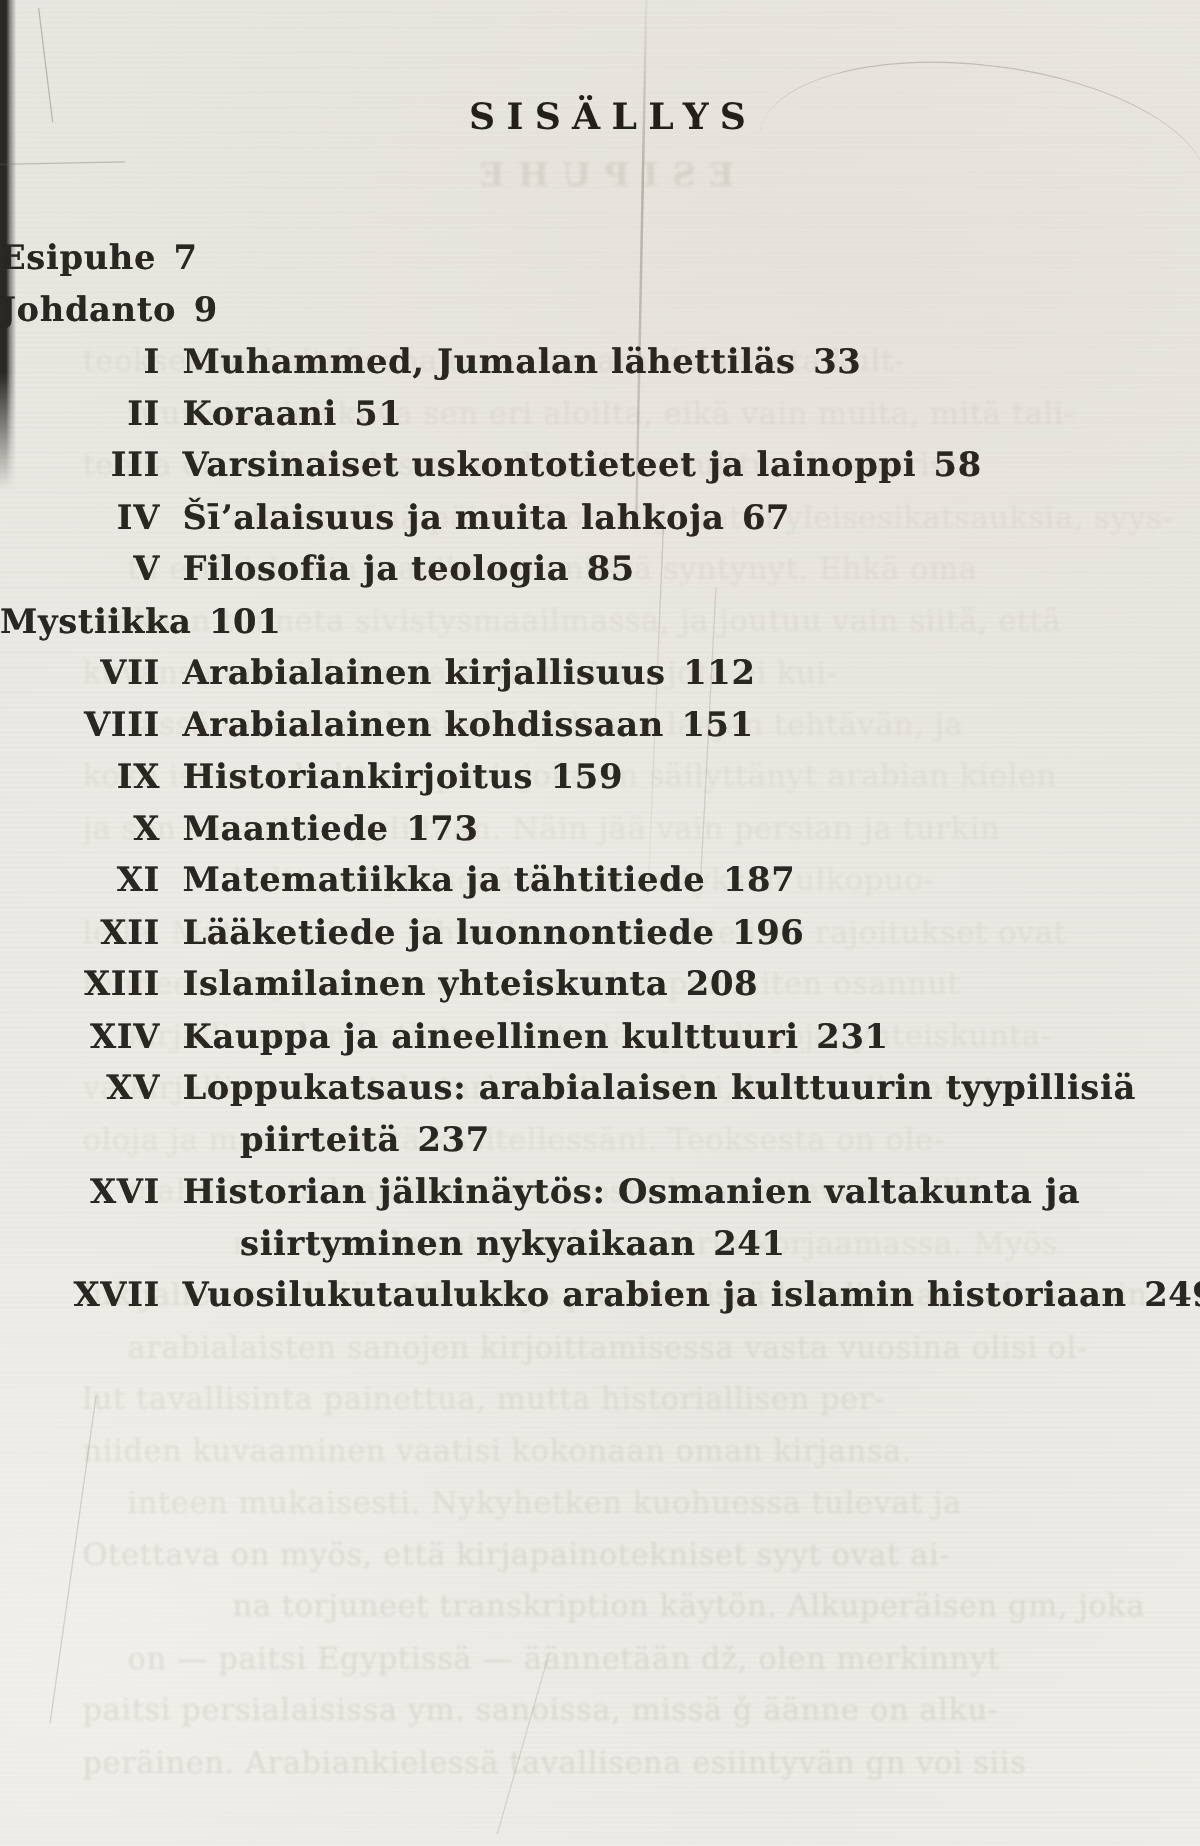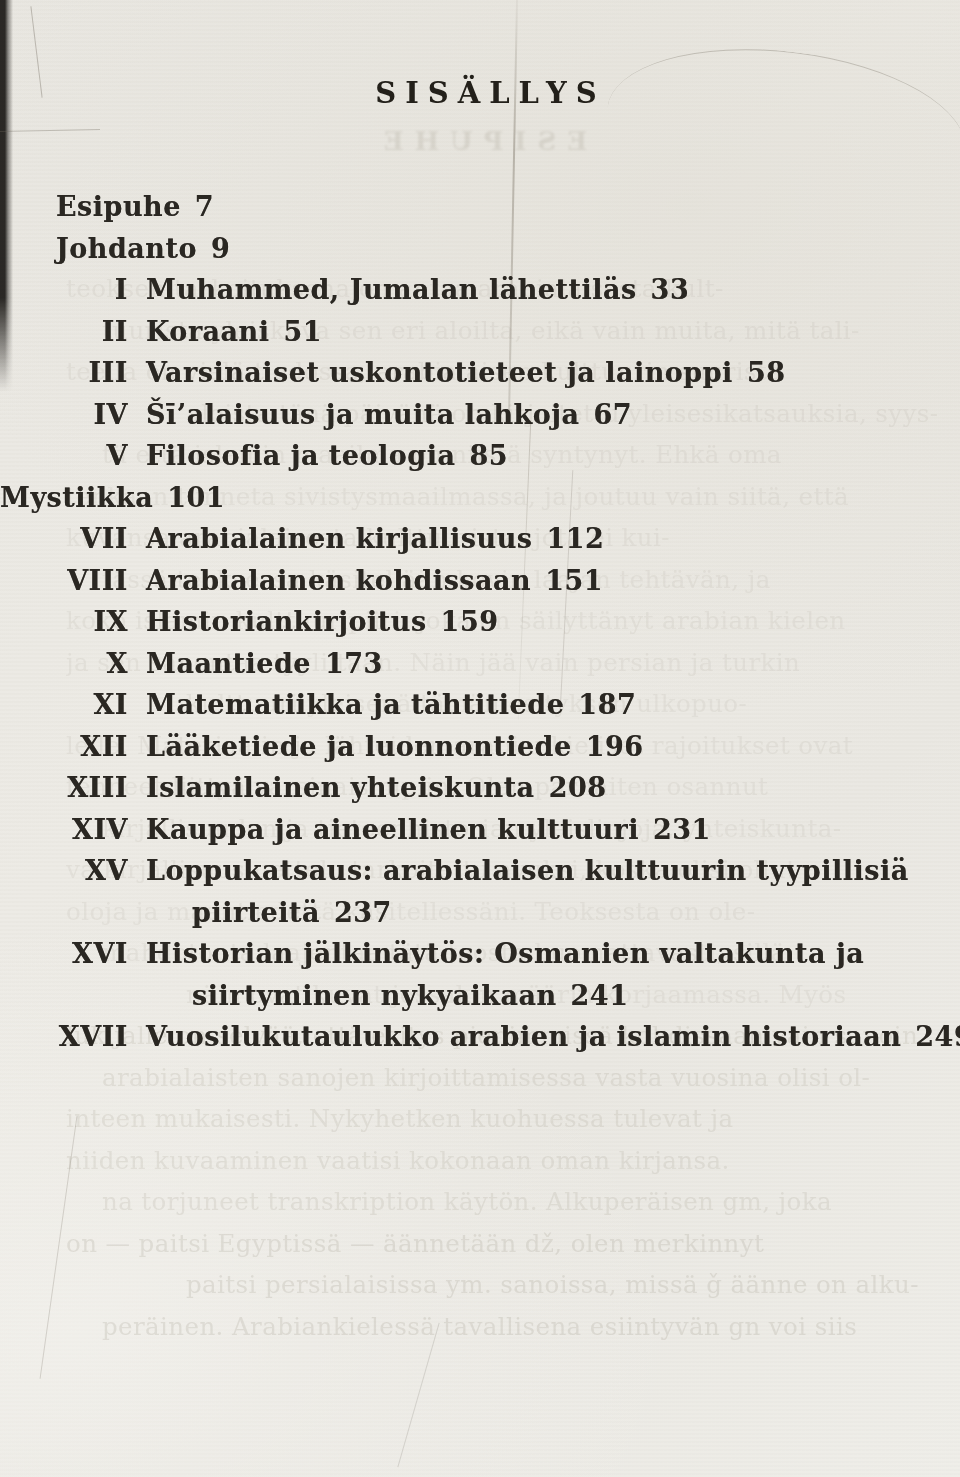--- a/index.html
+++ b/index.html
@@ -78,21 +78,21 @@
   .toc{
     position:absolute;top:186px;left:0;width:960px;
     font-size:27px;font-weight:700;letter-spacing:.5px;
     color:#2a2722;
     text-shadow:0 0 .4px rgba(42,39,34,.55);
   }
   .toc .row{display:flex;line-height:41.5px;white-space:nowrap;}
   .toc .num{flex:none;width:128px;text-align:right;padding-right:18px;}
   .toc .txt{flex:none;}
   .toc .txt.cont{margin-left:46px;}
-  .toc .front{padding-left:56px;line-height:41.5px;white-space:nowrap;}
+  .toc .front{line-height:41.5px;white-space:nowrap;}
   .pg{margin-left:14px;}
 </style>
 </head>
 <body>
 
 <div class="page">
 
   <div class="ghost-heading">ESIPUHE</div>
   <div class="ghost">
       <p>teoksen tarkoituksena on antaa arabialaisesta kult-</p>
@@ -108,22 +108,24 @@
       <p>kulttuuri yleisenä tämän esityksen ulkopuo-</p>
       <p>lelle. Materiaalin ja lähteiden arabiankieliset rajoitukset ovat</p>
       <p>tehneet liittyä varsinaisimpiin. Olen parhaiten osannut</p>
       <p>kirjallisuuden ja tieteenhistorian yleislinjoja, yhteiskunta-</p>
       <p>va kirjallisuusluettelo tarkoitettu avuksi, koska olisi ollut</p>
       <p>oloja ja maantiedettä käsitellessäni. Teoksesta on ole-</p>
       <p>mahdotonta laajentaa tätä teosta huomattavasti, sillä</p>
       <p>näin ovat kuvat jossakin määrin korjaamassa. Myös</p>
       <p>lukijalle on selvää, että esitys pienimmissä kohdissaan vain sanoin</p>
       <p>arabialaisten sanojen kirjoittamisessa vasta vuosina olisi ol-</p>
+      <p>lut tavallisinta painettua, mutta historiallisen per-</p>
+      <p>niiden kuvaaminen vaatisi kokonaan oman kirjansa.</p>
       <p>inteen mukaisesti. Nykyhetken kuohuessa tulevat ja</p>
-      <p>niiden kuvaaminen vaatisi kokonaan oman kirjansa.</p>
+      <p>Otettava on myös, että kirjapainotekniset syyt ovat ai-</p>
       <p>na torjuneet transkription käytön. Alkuperäisen gm, joka</p>
       <p>on — paitsi Egyptissä — äännetään dž, olen merkinnyt</p>
       <p>paitsi persialaisissa ym. sanoissa, missä ǧ äänne on alku-</p>
       <p>peräinen. Arabiankielessä tavallisena esiintyvän gn voi siis</p>
     </div>
 
   <div class="edge-left"></div>
   <div class="crease-v1"></div>
   <div class="crease-v2"></div>
   <div class="scratch-arc-tr"></div>

